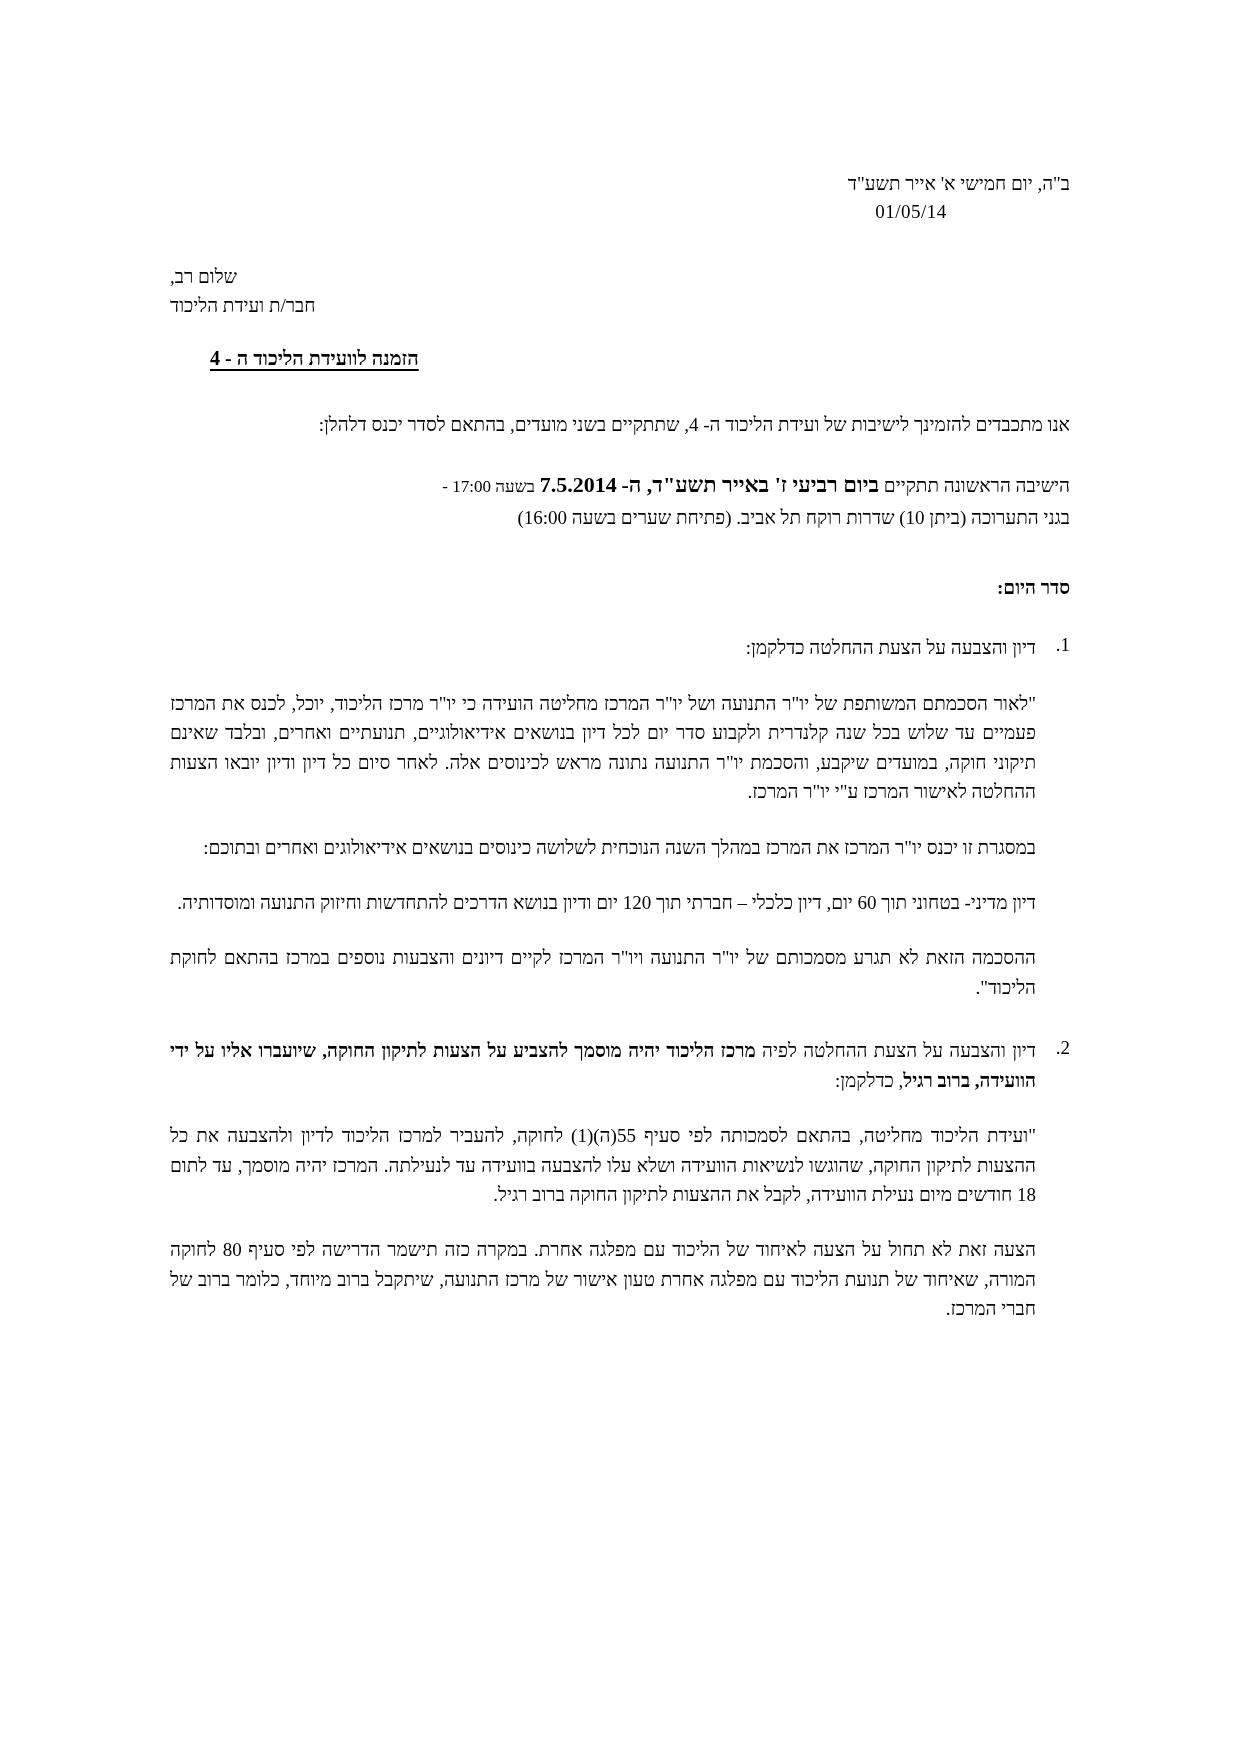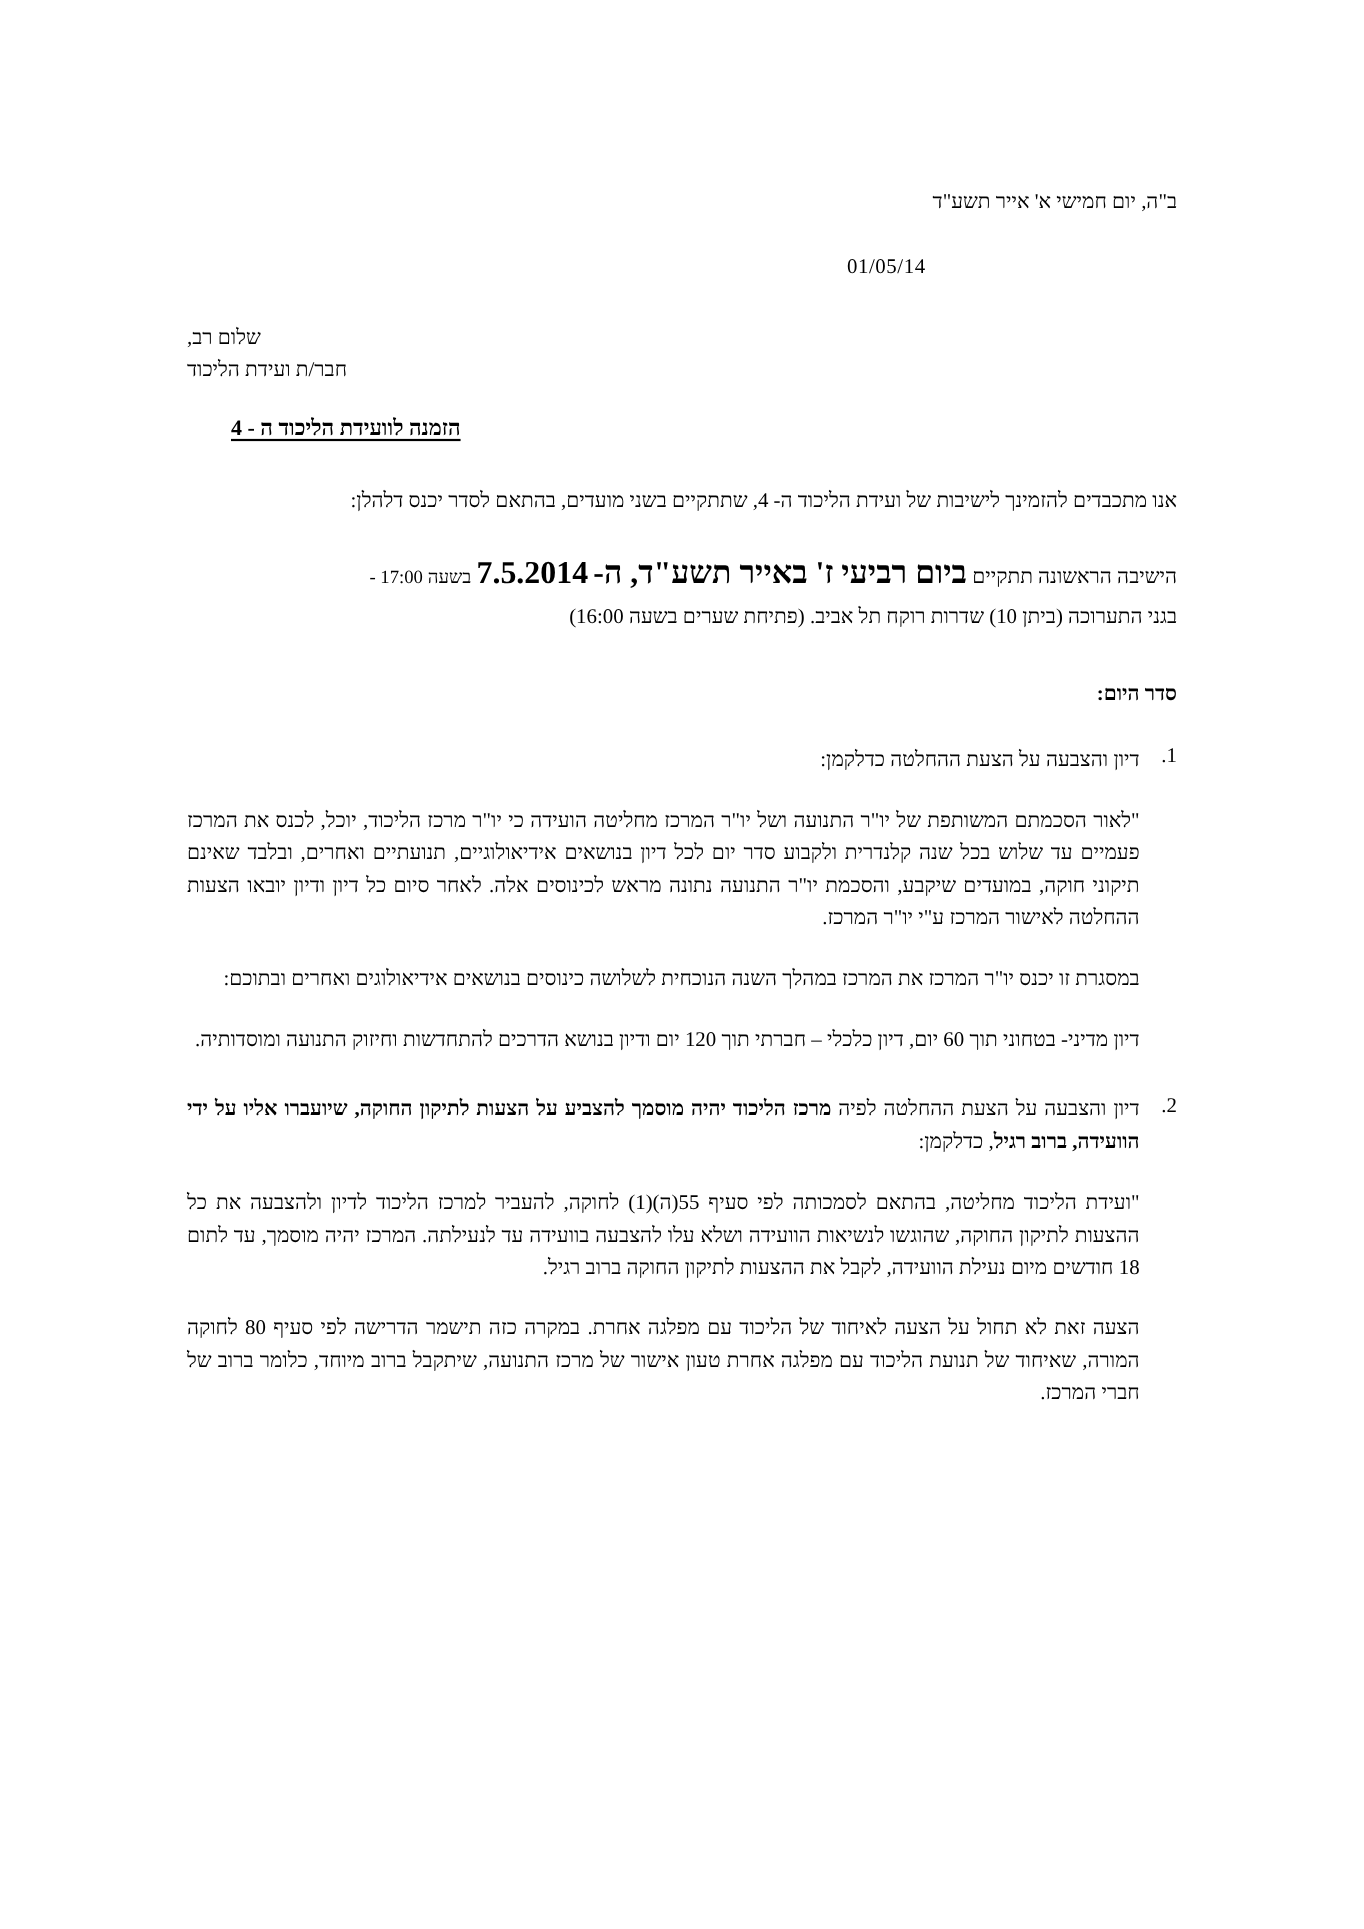--- a/index.html
+++ b/index.html
@@ -31,24 +31,23 @@
     line-height: 1.45;
     width: 300px;
     margin-right: 0;
   }
   .doc-header .hdate {
     display: block;
     white-space: nowrap;
   }
   .doc-header .gdate {
     display: block;
-    text-align: left;
+    text-align: center;
     letter-spacing: 0.5px;
     padding-right: 18px;
-    margin-top: 31px;
   }
 
   .recipient {
     margin-top: 38px;
     text-align: left;
     font-size: 19px;
     line-height: 1.5;
   }
   .recipient span { display: block; }
 
@@ -81,21 +80,21 @@
     text-align: right;
   }
 
   .meeting-line {
     margin-top: 26px;
     font-size: 19px;
     line-height: 1.7;
     text-align: right;
   }
   .meeting-line .big {
-    font-size: 29px;
+    font-size: 22px;
     font-weight: bold;
   }
   .meeting-line .small { font-size: 17px; }
   .venue-line {
     font-size: 19px;
     line-height: 1.6;
     text-align: right;
   }
 
   .agenda-label {
@@ -171,20 +170,21 @@
     <div class="agenda-label">סדר היום:</div>
 
     <div class="item">
       <div class="item-num">1.</div>
       <div class="item-body">דיון והצבעה על הצעת ההחלטה כדלקמן:</div>
     </div>
 
     <div class="quote-block">"לאור הסכמתם המשותפת של יו"ר התנועה ושל יו"ר המרכז מחליטה הועידה כי יו"ר מרכז הליכוד, יוכל, לכנס את המרכז פעמיים עד שלוש בכל שנה קלנדרית ולקבוע  סדר יום לכל דיון בנושאים אידיאולוגיים, תנועתיים ואחרים, ובלבד שאינם תיקוני חוקה, במועדים שיקבע, והסכמת יו"ר התנועה נתונה מראש לכינוסים אלה. לאחר סיום כל דיון ודיון יובאו הצעות ההחלטה לאישור המרכז ע"י יו"ר המרכז.</div>
     <div class="quote-block">במסגרת זו יכנס יו"ר המרכז את המרכז במהלך השנה הנוכחית לשלושה כינוסים בנושאים אידיאולוגים ואחרים ובתוכם:</div>
     <div class="quote-block indented">דיון מדיני- בטחוני תוך 60 יום, דיון כלכלי – חברתי תוך 120 יום ודיון בנושא הדרכים להתחדשות וחיזוק התנועה ומוסדותיה.</div>
+    <div class="quote-block">ההסכמה הזאת לא תגרע מסמכותם  של יו"ר התנועה ויו"ר המרכז לקיים דיונים והצבעות נוספים במרכז בהתאם לחוקת הליכוד".</div>
 
     <div class="item">
       <div class="item-num">2.</div>
       <div class="item-body">
         <span>דיון והצבעה על הצעת ההחלטה לפיה </span><b>מרכז הליכוד יהיה מוסמך להצביע על הצעות לתיקון החוקה, שיועברו אליו על ידי הוועידה, ברוב רגיל</b><span>, כדלקמן:</span>
       </div>
     </div>
 
     <div class="quote-block">"ועידת הליכוד מחליטה, בהתאם לסמכותה לפי סעיף 55(ה)(1) לחוקה, להעביר למרכז הליכוד לדיון ולהצבעה את כל ההצעות לתיקון החוקה, שהוגשו לנשיאות הוועידה ושלא עלו להצבעה בוועידה עד לנעילתה. המרכז יהיה מוסמך, עד לתום 18 חודשים מיום נעילת הוועידה, לקבל את ההצעות לתיקון החוקה ברוב רגיל.</div>
     <div class="quote-block">הצעה זאת לא תחול על הצעה לאיחוד של הליכוד עם מפלגה אחרת. במקרה כזה תישמר הדרישה לפי סעיף 80 לחוקה המורה, שאיחוד של תנועת הליכוד עם מפלגה אחרת טעון אישור של מרכז התנועה, שיתקבל ברוב מיוחד, כלומר ברוב של חברי המרכז.</div>

